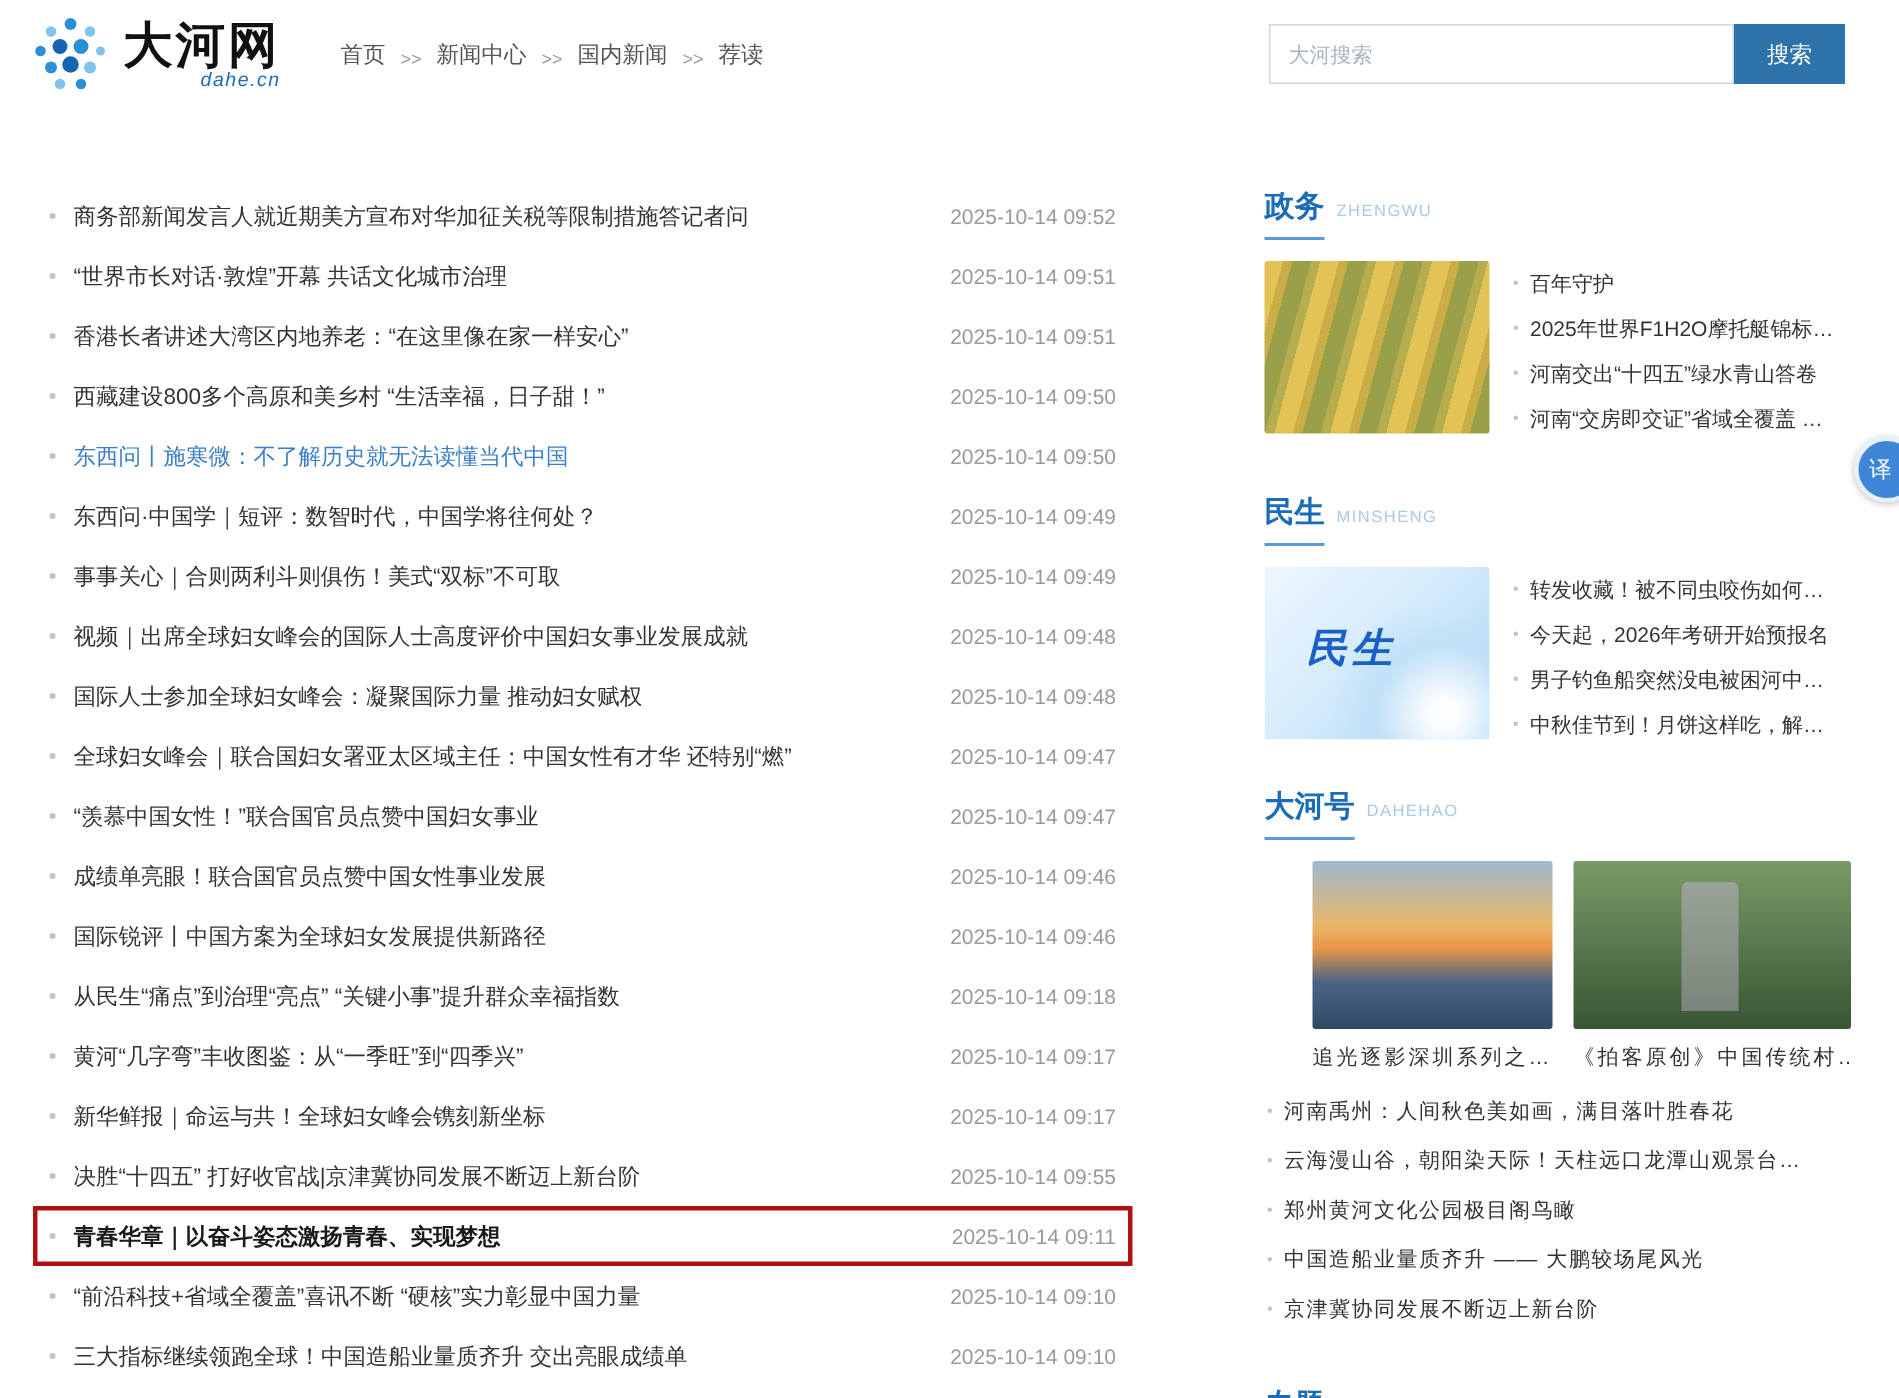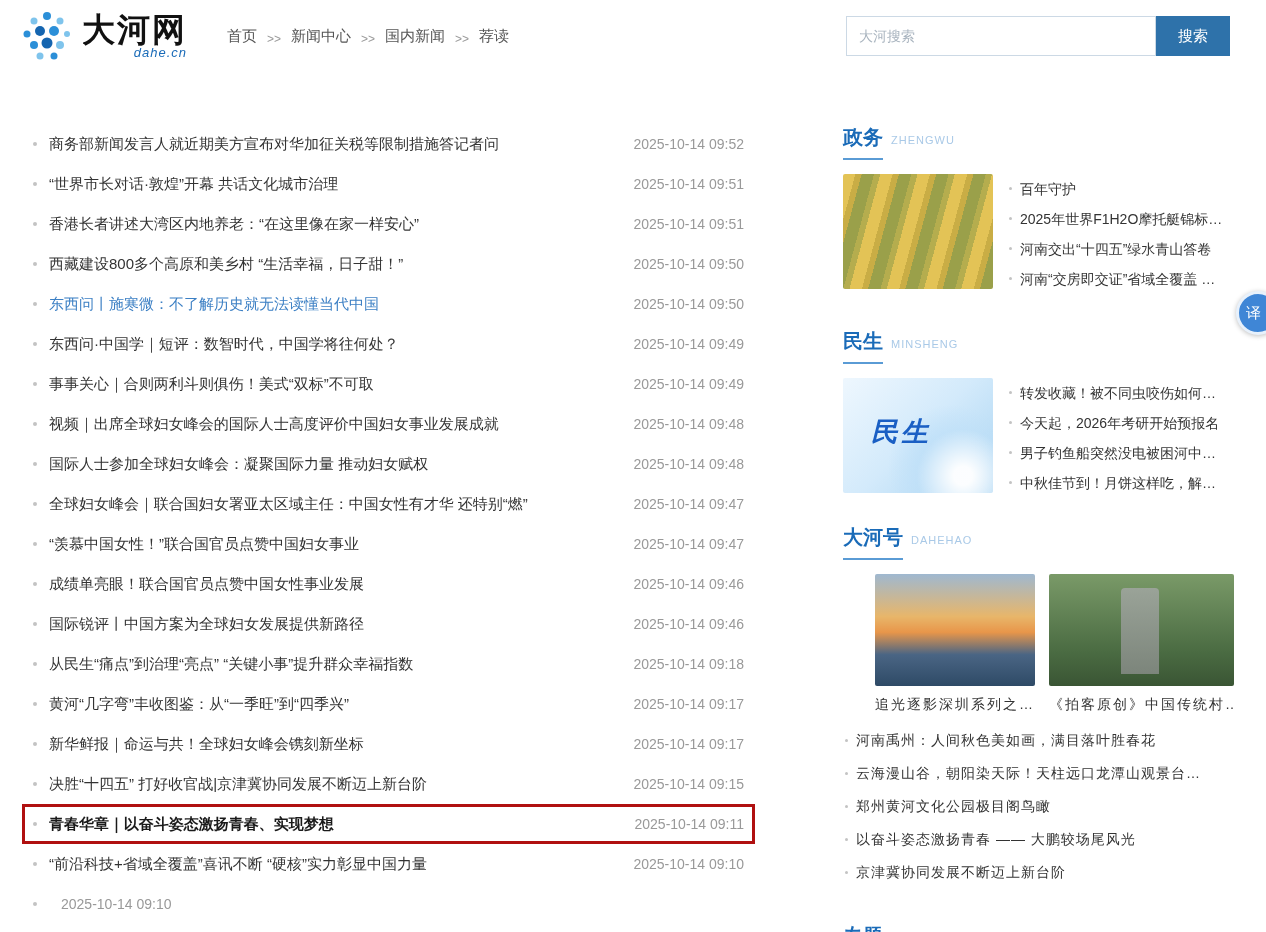--- a/index.html
+++ b/index.html
@@ -223,37 +223,38 @@
 
         <div class="news-row">
           <span class="dot"></span>
           <a class="news-title">新华鲜报｜命运与共！全球妇女峰会镌刻新坐标</a>
           <span class="news-time">2025-10-14 09:17</span>
         </div>
 
         <div class="news-row">
           <span class="dot"></span>
           <a class="news-title">决胜“十四五” 打好收官战|京津冀协同发展不断迈上新台阶</a>
-          <span class="news-time">2025-10-14 09:15</span>
+          <span class="news-time">2025-10-14 09:55</span>
         </div>
 
         <div class="news-row highlight">
           <span class="dot"></span>
           <a class="news-title">青春华章｜以奋斗姿态激扬青春、实现梦想</a>
           <span class="news-time">2025-10-14 09:11</span>
         </div>
 
         <div class="news-row">
           <span class="dot"></span>
           <a class="news-title">“前沿科技+省域全覆盖”喜讯不断 “硬核”实力彰显中国力量</a>
           <span class="news-time">2025-10-14 09:10</span>
         </div>
 
         <div class="news-row">
           <span class="dot"></span>
+          <a class="news-title">三大指标继续领跑全球！中国造船业量质齐升 交出亮眼成绩单</a>
           <span class="news-time">2025-10-14 09:10</span>
         </div>
       </section>
 
     <aside class="sidebar">
 
       <div class="section">
         <div class="sec-head">
           <span class="sec-title">政务</span>
           <span class="sec-sub">ZHENGWU</span>
@@ -348,21 +349,21 @@
               <a class="dh-link">云海漫山谷，朝阳染天际！天柱远口龙潭山观景台…</a>
             </div>
 
             <div class="dh-item">
               <span class="dot"></span>
               <a class="dh-link">郑州黄河文化公园极目阁鸟瞰</a>
             </div>
 
             <div class="dh-item">
               <span class="dot"></span>
-              <a class="dh-link">以奋斗姿态激扬青春 —— 大鹏较场尾风光</a>
+              <a class="dh-link">中国造船业量质齐升 —— 大鹏较场尾风光</a>
             </div>
 
             <div class="dh-item">
               <span class="dot"></span>
               <a class="dh-link">京津冀协同发展不断迈上新台阶</a>
             </div>
           </div>
       </div>
 
       <div class="section">

